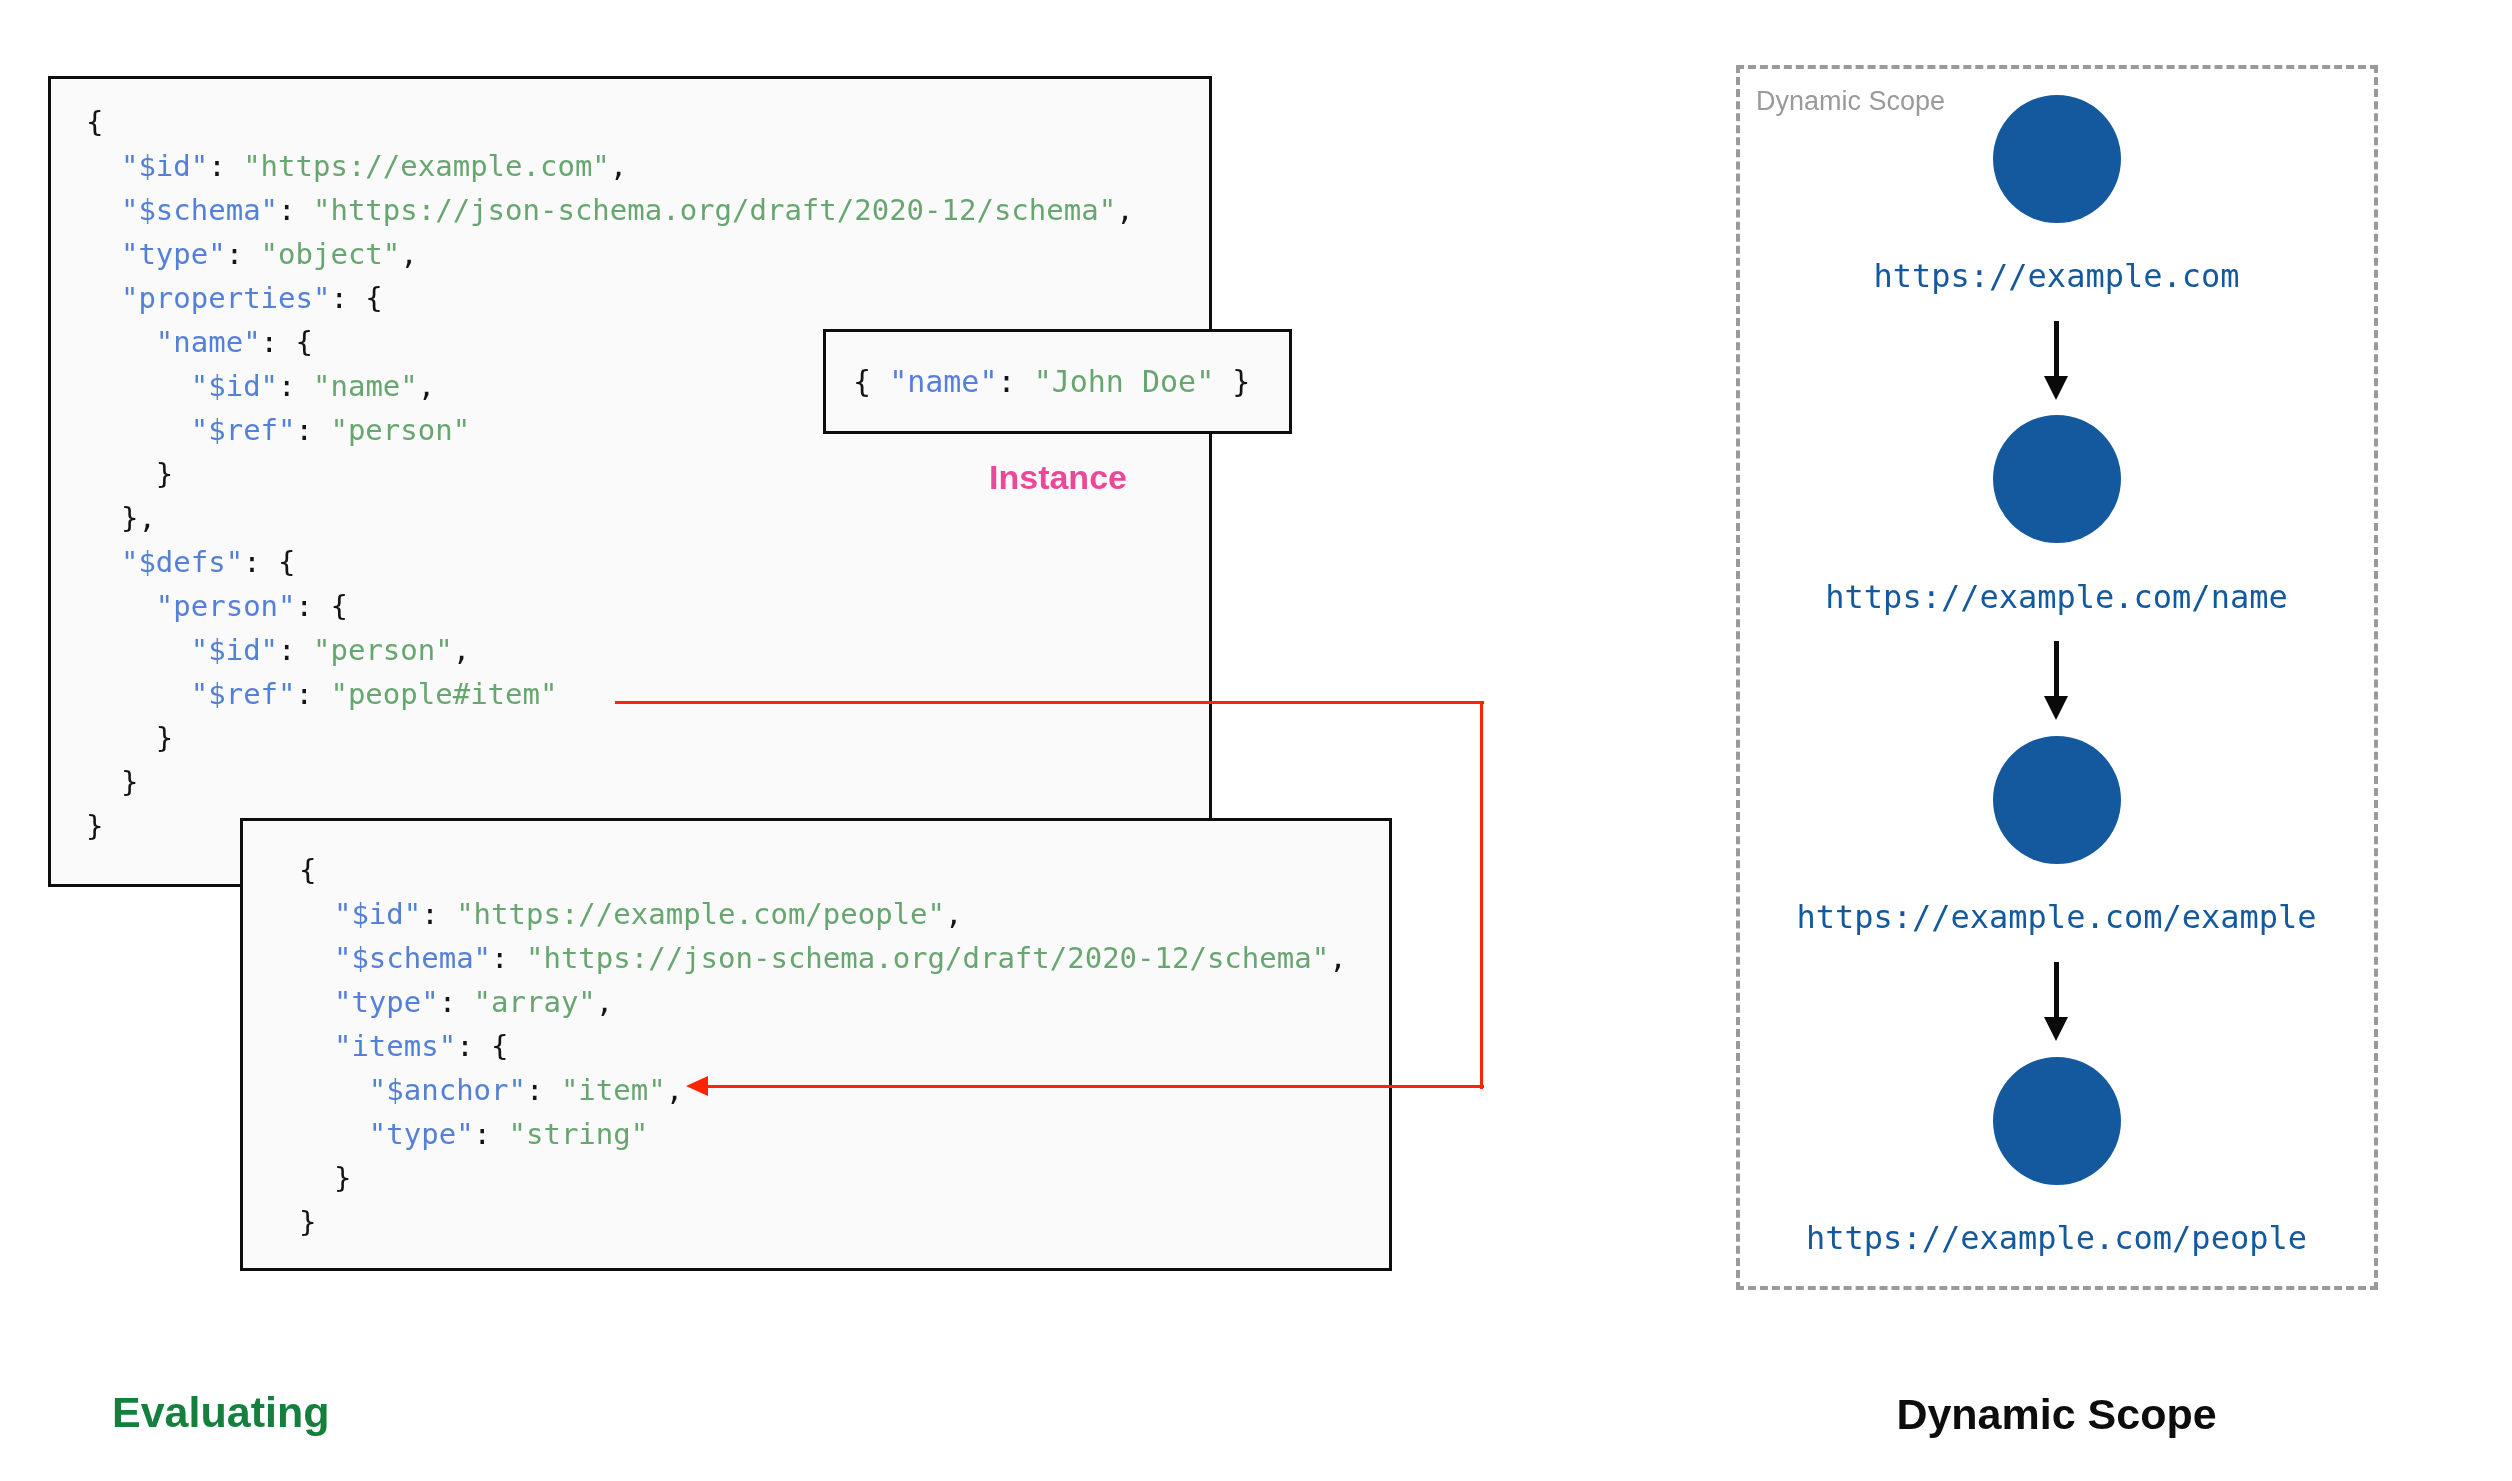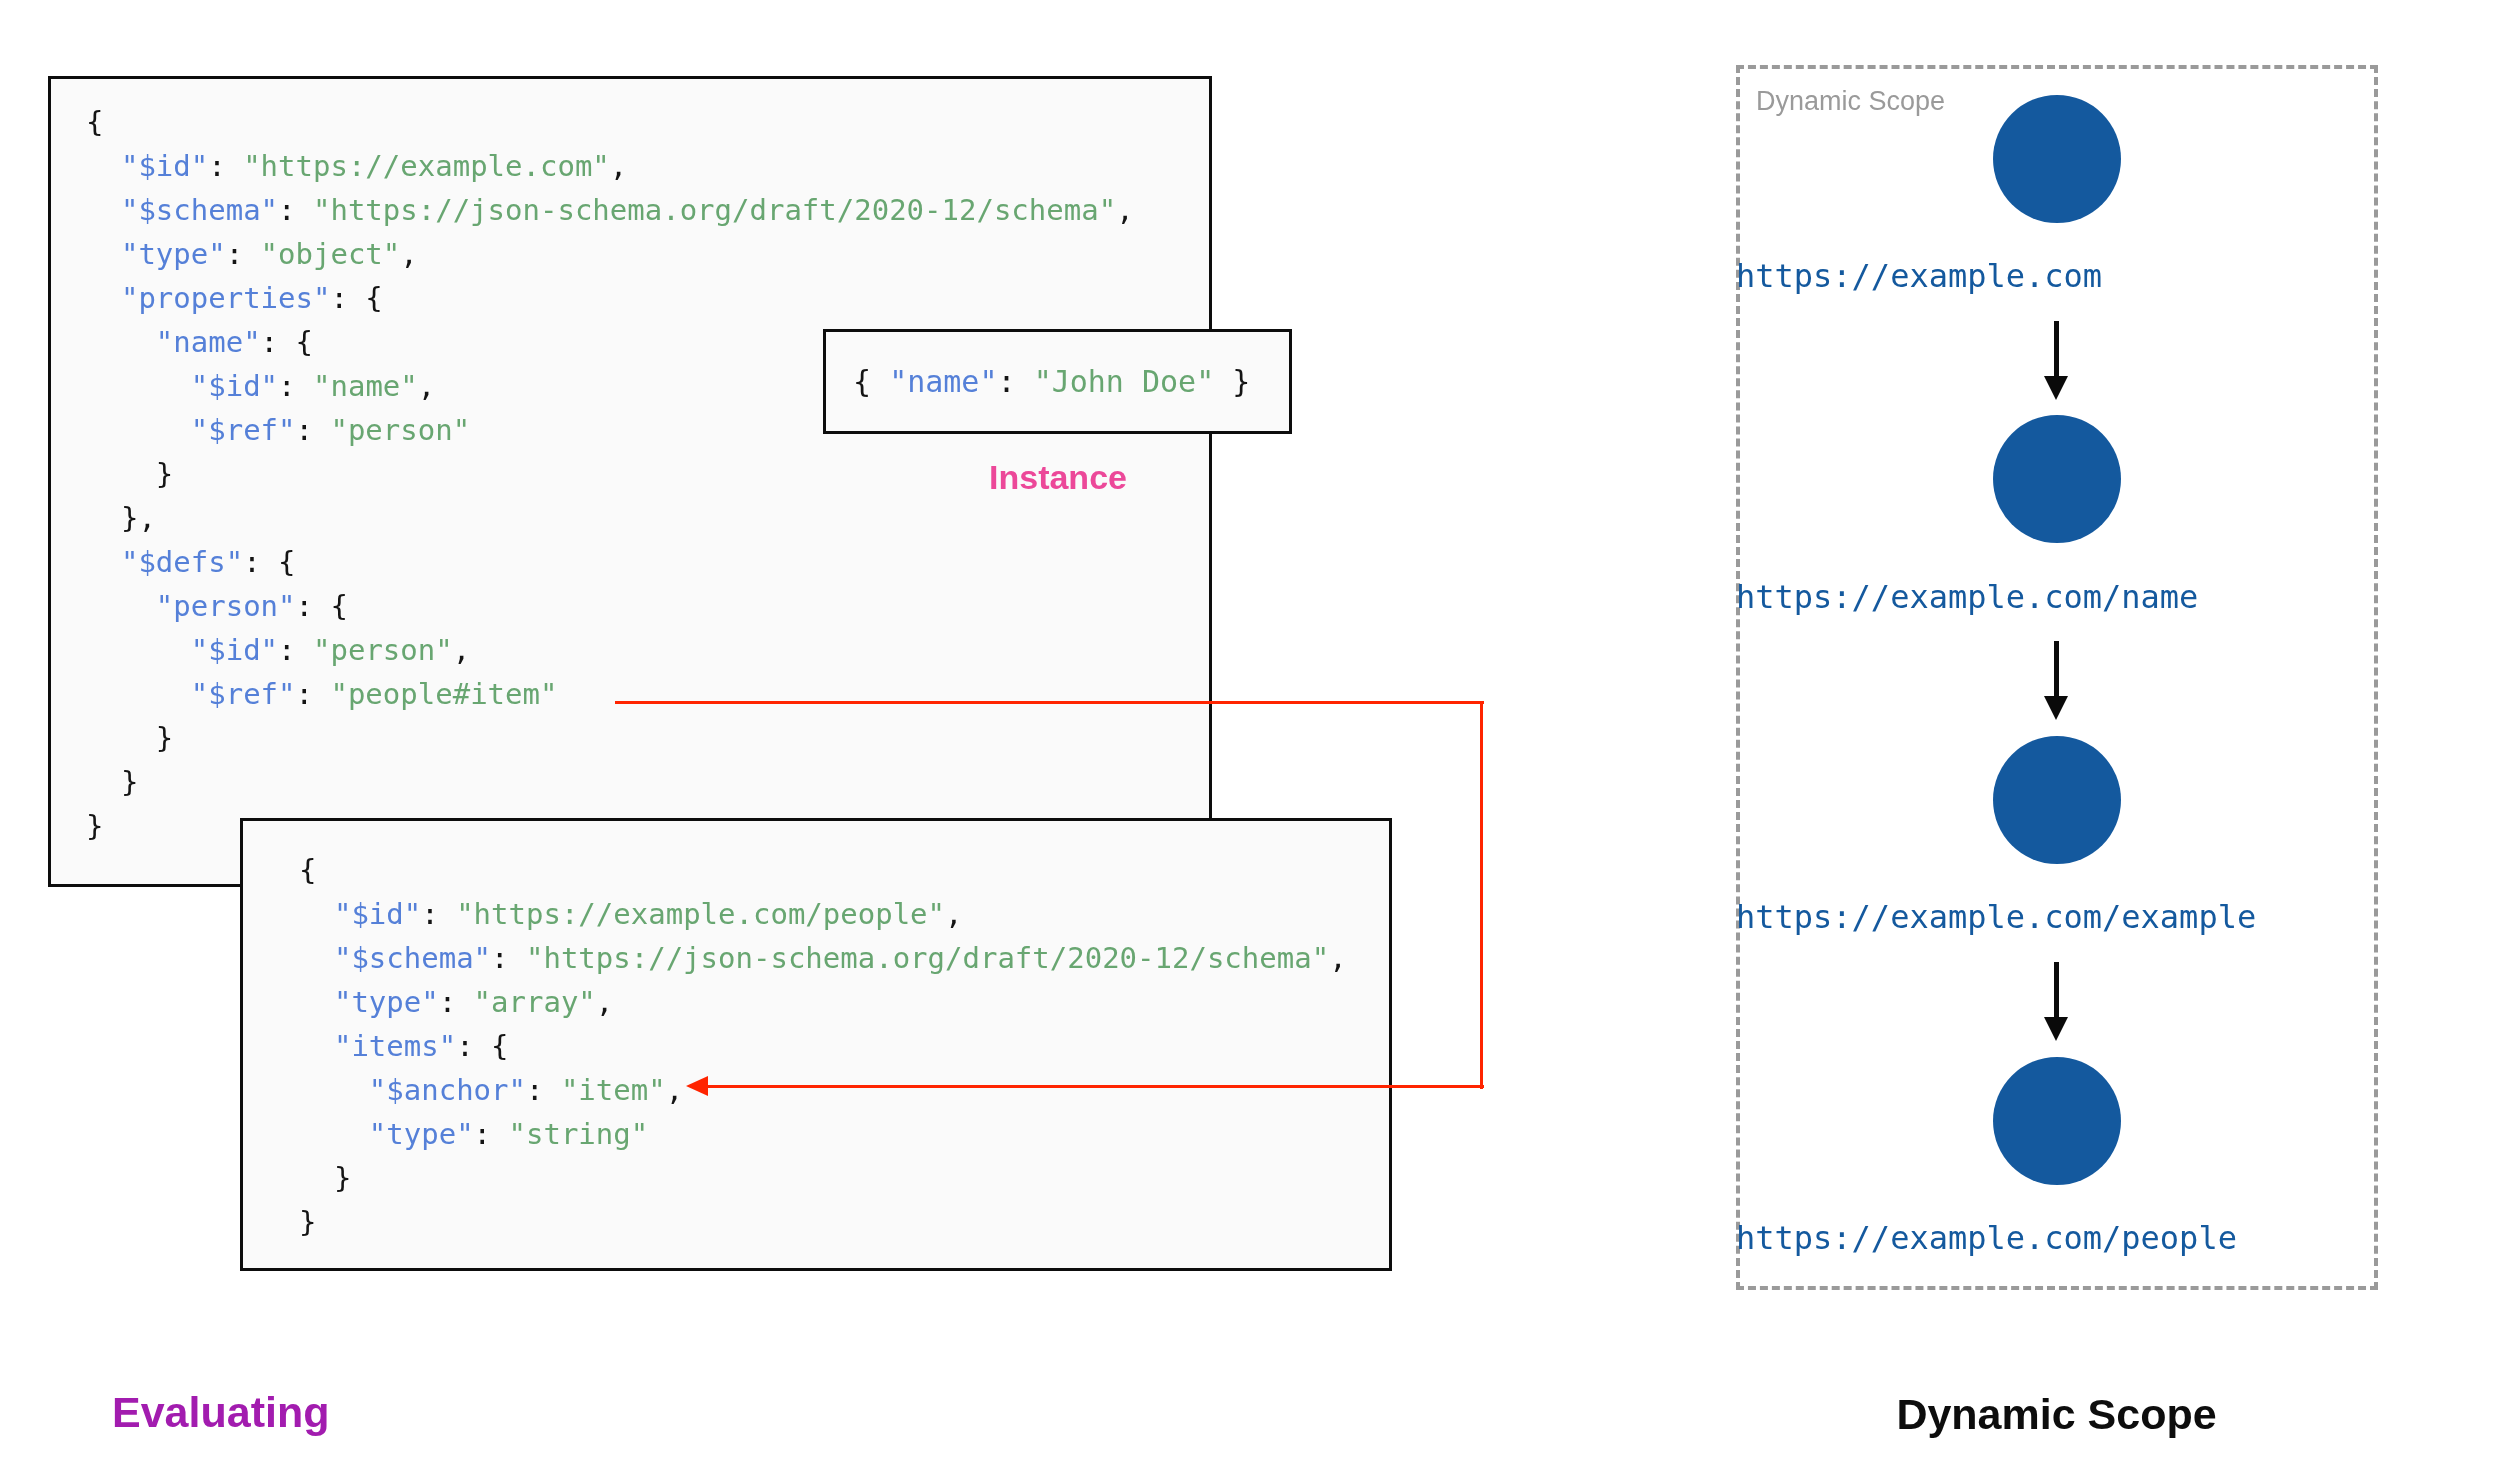--- a/index.html
+++ b/index.html
@@ -47,36 +47,36 @@
   #scope-box { position:absolute; left:1736px; top:65px; width:642px; height:1225px;
                border:4.3px dashed var(--scope-gray); z-index:1; background:transparent; }
   #scope-box-label { position:absolute; left:1756px; top:86px; font-size:27px;
                      color:var(--scope-gray); z-index:2; }
 
   .node-circle { position:absolute; left:1993px; width:128px; height:128px;
                  border-radius:50%; background:var(--node-blue); z-index:2; }
   #node-circle-1 { top:95px; }  #node-circle-2 { top:415px; }
   #node-circle-3 { top:736px; } #node-circle-4 { top:1057px; }
 
-  .node-label { position:absolute; left:1736px; width:641px; 
+  .node-label { position:absolute; left:1736px; width:641px; text-align:center;
                 font-family:"DejaVu Sans Mono", monospace; font-size:32px; line-height:43px;
                 color:var(--node-blue); z-index:2; }
   #node-label-1 { top:255px; }  #node-label-2 { top:576px; }
   #node-label-3 { top:896px; } #node-label-4 { top:1217px; }
 
   .black-arrow { position:absolute; left:2032px; width:49px; height:80px; z-index:2; }
   #black-arrow-1 { top:321px; } #black-arrow-2 { top:641px; } #black-arrow-3 { top:962px; }
   .arrow-shaft { position:absolute; left:22.4px; top:0; width:4.3px; height:56px; background:#0a0a0a; }
   .arrow-head { position:absolute; left:12.3px; top:55px; width:0; height:0;
                 border-left:12.3px solid transparent; border-right:12.3px solid transparent;
                 border-top:24.6px solid #0a0a0a; }
 
   #caption-left { position:absolute; left:112px; top:1383px; height:59px; z-index:1;
                   display:flex; align-items:center; gap:15px; }
-  #caption-left .cap-bold { font-weight:bold; font-size:43px; color:#a21caf; }
+  #caption-left .cap-bold { font-weight:bold; font-size:43px; color:#15803d; }
   #caption-left .cap-mono { font-family:"DejaVu Sans Mono", monospace; font-size:41px; color:#0d0d0d; }
 
   #caption-right { position:absolute; left:1736px; top:1390px; width:641px; z-index:1;
                    text-align:center; font-weight:bold; font-size:43px; color:#0d0d0d; }
 </style>
 </head>
 <body>
 
 <div id="canvas">
 

